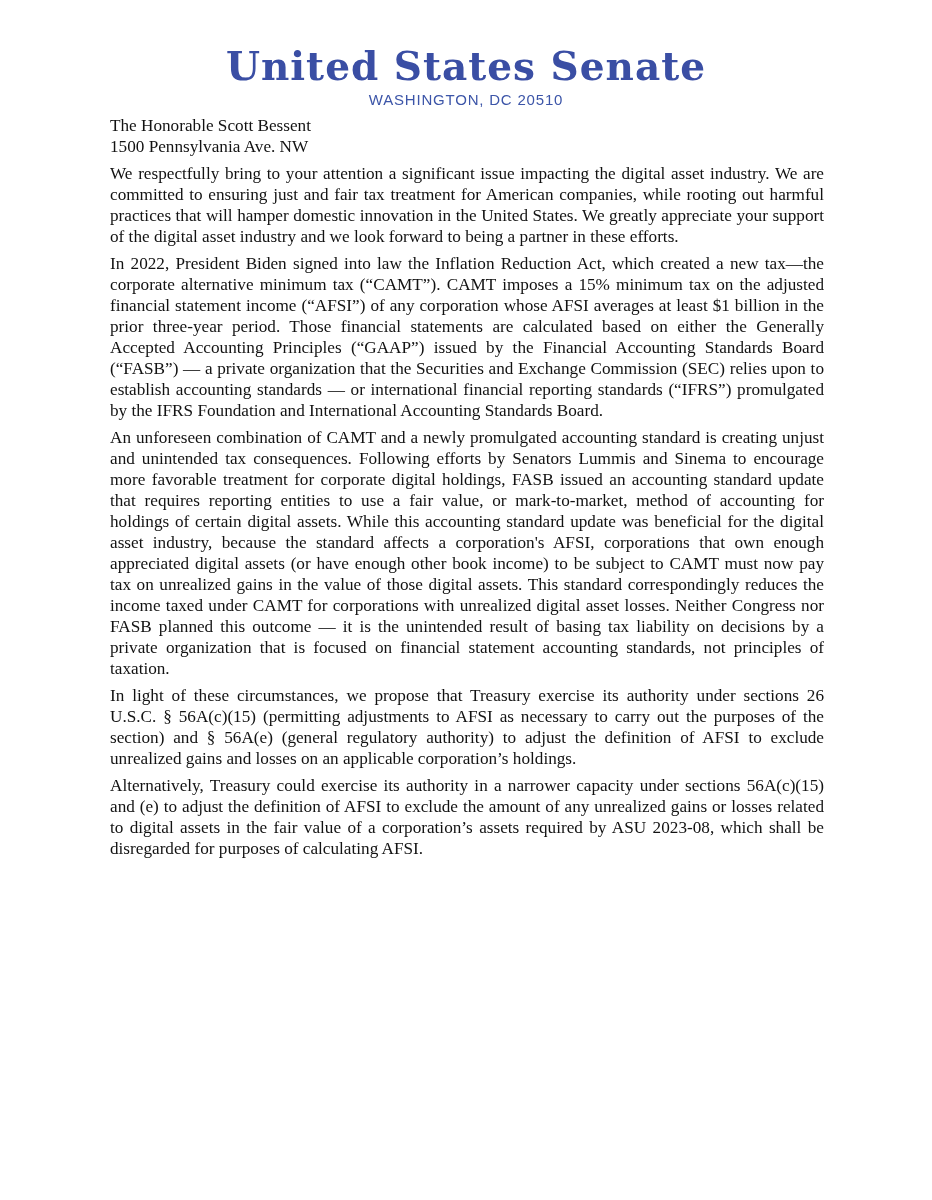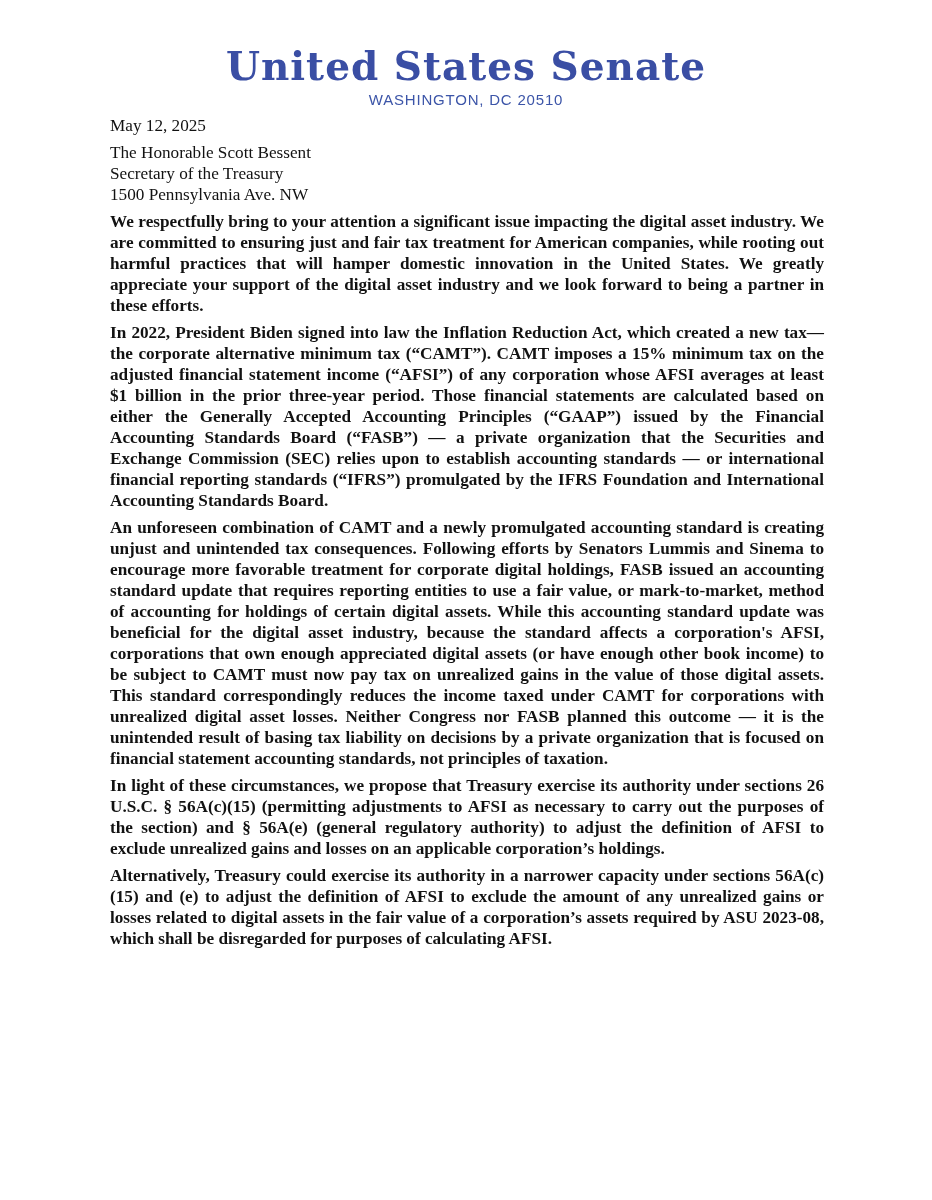--- a/index.html
+++ b/index.html
@@ -41,40 +41,37 @@
     margin-top: 6px;
     font-size: 17.2px;
     line-height: 21px;
   }
   .date-line { margin-top: 0; }
   .block { margin-top: 6px; }
   .recipient-line { display: block; }
   .paragraph {
     text-align: justify;
     text-justify: inter-word;
-    font-weight: bold;
   }
 </style>
 </head>
 <body>
 
 <div class="page">
 
   <div class="letterhead">
     <div class="letterhead-title">United States Senate</div>
     <div class="letterhead-subtitle">WASHINGTON, DC 20510</div>
   </div>
 
   <div class="letter-body">
 
-    <div class="date-line">May 12, 2025</div>
 
     <div class="block">
       <span class="recipient-line">The Honorable Scott Bessent</span>
-      <span class="recipient-line">Secretary of the Treasury</span>
       <span class="recipient-line">1500 Pennsylvania Ave. NW</span>
     </div>
 
 
     <div class="block paragraph">We respectfully bring to your attention a significant issue impacting the digital asset industry. We are committed to ensuring just and fair tax treatment for American companies, while rooting out harmful practices that will hamper domestic innovation in the United States. We greatly appreciate your support of the digital asset industry and we look forward to being a partner in these efforts.</div>
 
     <div class="block paragraph">In 2022, President Biden signed into law the Inflation Reduction Act, which created a new tax—the corporate alternative minimum tax (“CAMT”). CAMT imposes a 15% minimum tax on the adjusted financial statement income (“AFSI”) of any corporation whose AFSI averages at least $1 billion in the prior three-year period. Those financial statements are calculated based on either the Generally Accepted Accounting Principles (“GAAP”) issued by the Financial Accounting Standards Board (“FASB”) — a private organization that the Securities and Exchange Commission (SEC) relies upon to establish accounting standards — or international financial reporting standards (“IFRS”) promulgated by the IFRS Foundation and International Accounting Standards Board.</div>
 
     <div class="block paragraph">An unforeseen combination of CAMT and a newly promulgated accounting standard is creating unjust and unintended tax consequences. Following efforts by Senators Lummis and Sinema to encourage more favorable treatment for corporate digital holdings, FASB issued an accounting standard update that requires reporting entities to use a fair value, or mark-to-market, method of accounting for holdings of certain digital assets. While this accounting standard update was beneficial for the digital asset industry, because the standard affects a corporation's AFSI, corporations that own enough appreciated digital assets (or have enough other book income) to be subject to CAMT must now pay tax on unrealized gains in the value of those digital assets. This standard correspondingly reduces the income taxed under CAMT for corporations with unrealized digital asset losses. Neither Congress nor FASB planned this outcome — it is the unintended result of basing tax liability on decisions by a private organization that is focused on financial statement accounting standards, not principles of taxation.</div>
 

